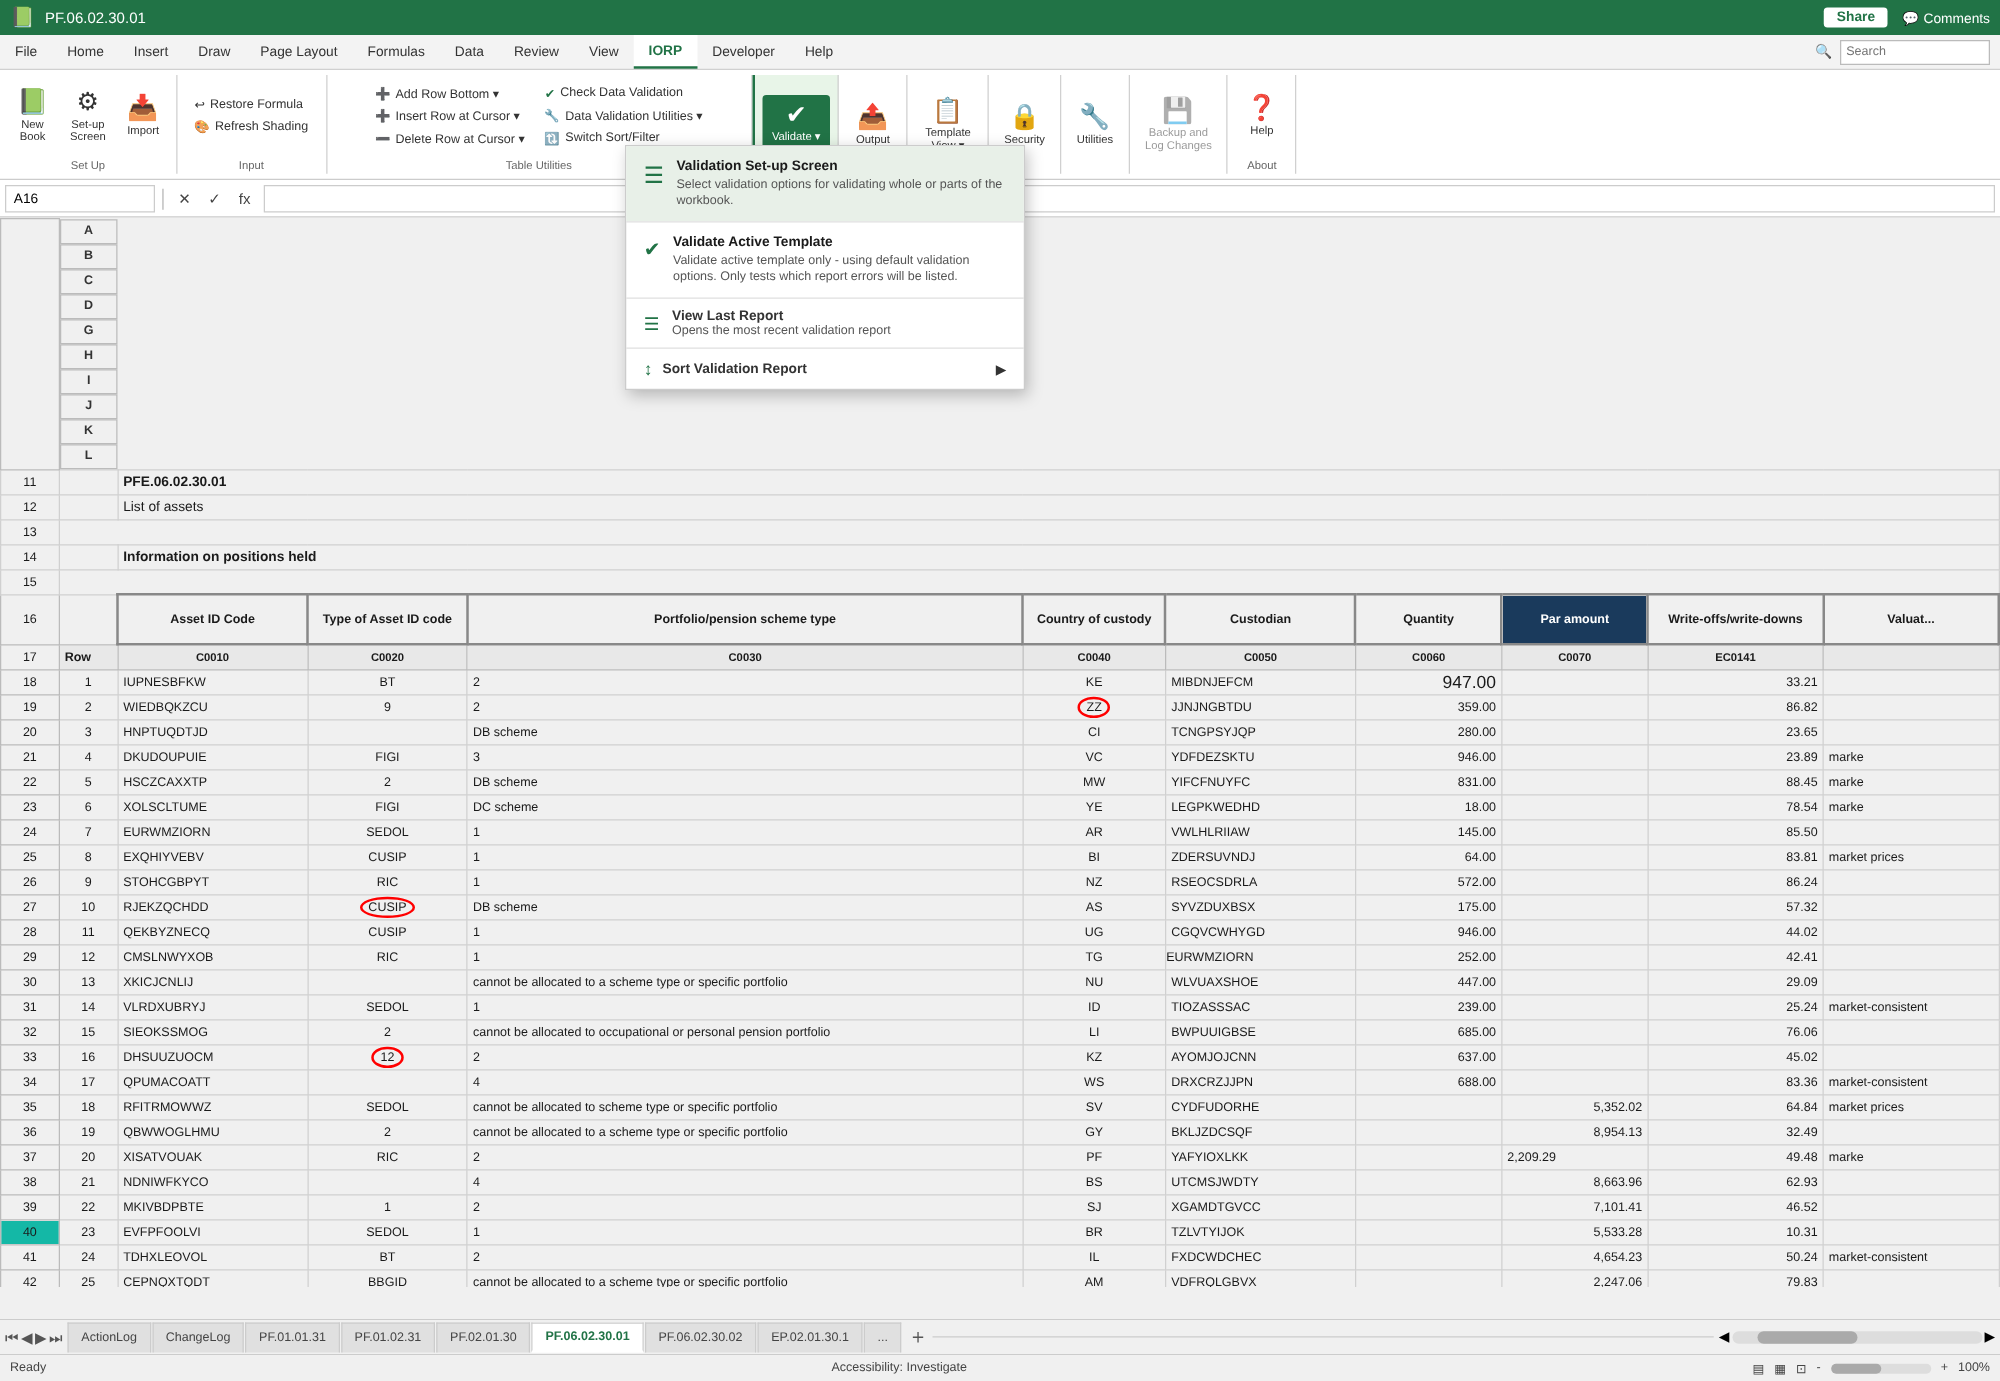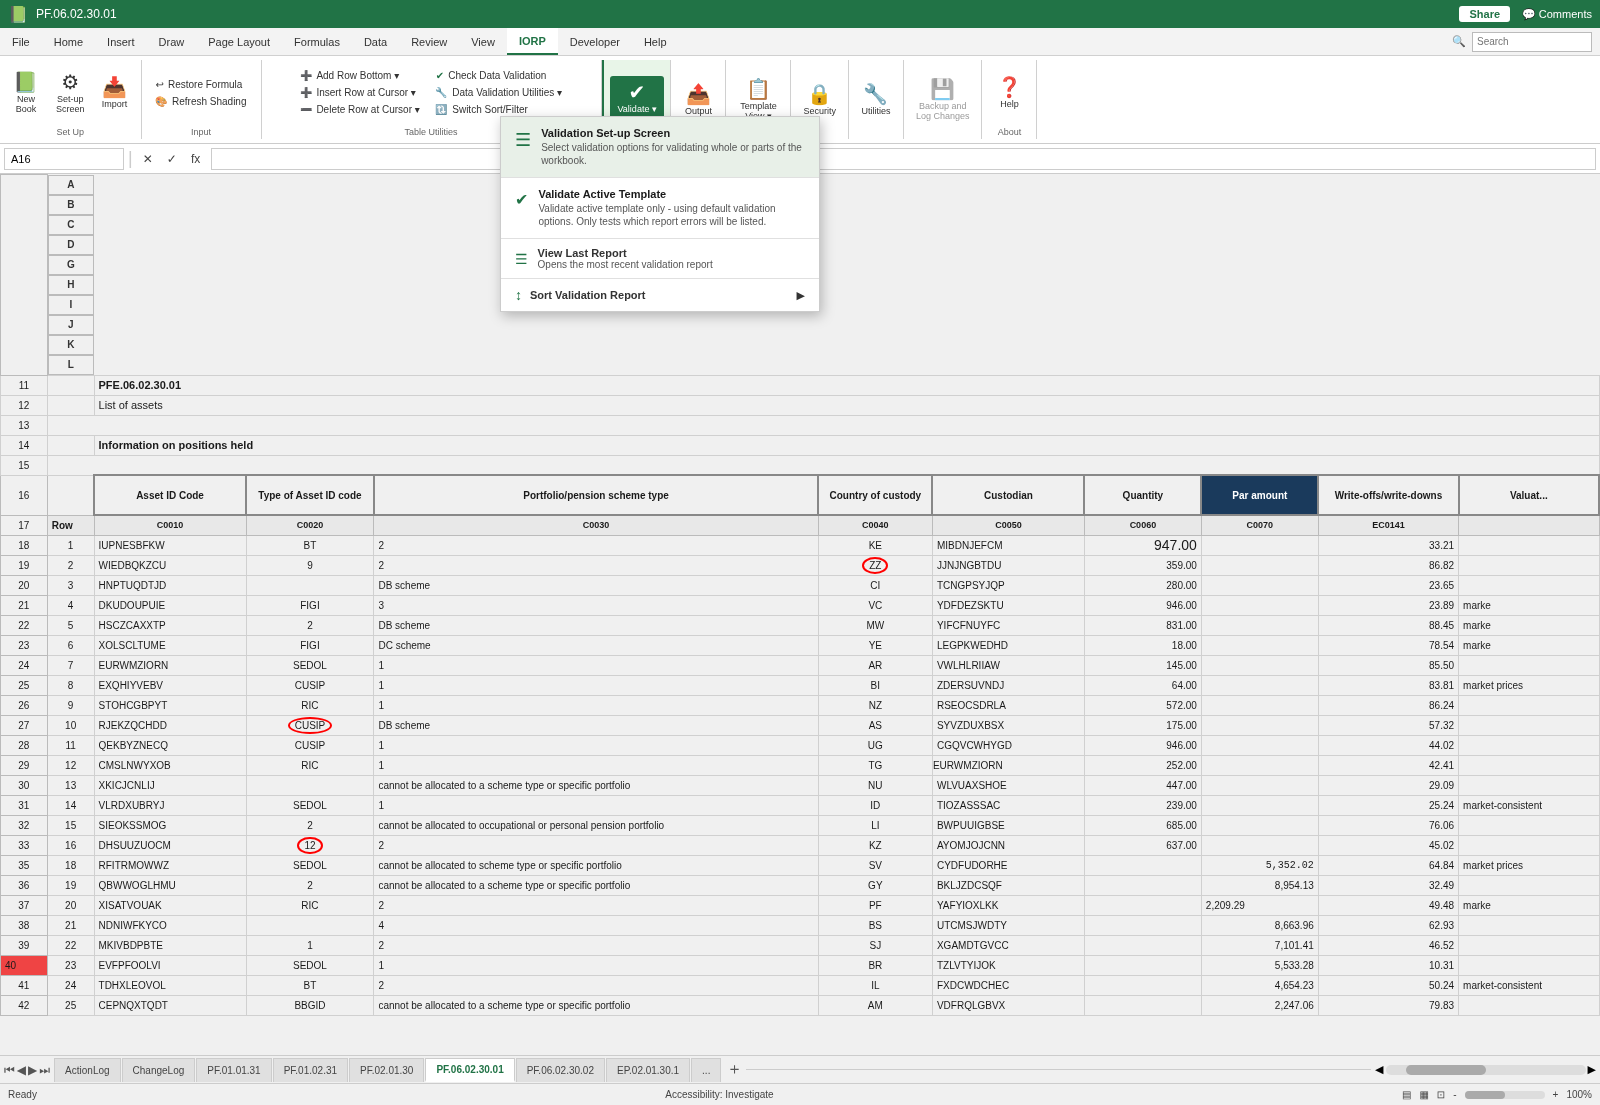--- a/index.html
+++ b/index.html
@@ -554,29 +554,42 @@
           <td style="border: 1px solid rgb(208, 208, 208); font-size: 10px; text-align: center; padding: 0px 4px;"><span style="border: 2px solid red; border-radius: 50%; padding: 1px 5px; display: inline-block;">12</span></td>
           <td style="border: 1px solid rgb(208, 208, 208); font-size: 10px; padding: 0px 4px;">2</td>
           <td style="border: 1px solid rgb(208, 208, 208); font-size: 10px; text-align: center; padding: 0px 4px;">KZ</td>
           <td style="border: 1px solid rgb(208, 208, 208); font-size: 10px; padding: 0px 4px;">AYOMJOJCNN</td>
           <td style="border: 1px solid rgb(208, 208, 208); font-size: 10px; text-align: right; padding: 0px 4px;">637.00</td>
           <td style="border: 1px solid rgb(208, 208, 208); font-size: 10px; text-align: right; padding: 0px 4px;"></td>
           <td style="border: 1px solid rgb(208, 208, 208); font-size: 10px; text-align: right; padding: 0px 4px;">45.02</td>
           <td style="border: 1px solid rgb(208, 208, 208); font-size: 10px; padding: 0px 4px;"></td>
         </tr>
         <tr>
+          <td style="background: rgb(240, 240, 240); border: 1px solid rgb(187, 187, 187); text-align: center; font-size: 10px;">34</td>
+          <td style="border: 1px solid rgb(208, 208, 208); text-align: center; font-size: 10px;">17</td>
+          <td style="border: 1px solid rgb(208, 208, 208); font-size: 10px; padding: 0px 4px;">QPUMACOATT</td>
+          <td style="border: 1px solid rgb(208, 208, 208); font-size: 10px; text-align: center; padding: 0px 4px;"></td>
+          <td style="border: 1px solid rgb(208, 208, 208); font-size: 10px; padding: 0px 4px;">4</td>
+          <td style="border: 1px solid rgb(208, 208, 208); font-size: 10px; text-align: center; padding: 0px 4px;">WS</td>
+          <td style="border: 1px solid rgb(208, 208, 208); font-size: 10px; padding: 0px 4px;">DRXCRZJJPN</td>
+          <td style="border: 1px solid rgb(208, 208, 208); font-size: 10px; text-align: right; padding: 0px 4px;">688.00</td>
+          <td style="border: 1px solid rgb(208, 208, 208); font-size: 10px; text-align: right; padding: 0px 4px;"></td>
+          <td style="border: 1px solid rgb(208, 208, 208); font-size: 10px; text-align: right; padding: 0px 4px;">83.36</td>
+          <td style="border: 1px solid rgb(208, 208, 208); font-size: 10px; padding: 0px 4px;">market-consistent</td>
+        </tr>
+        <tr>
           <td style="background: rgb(240, 240, 240); border: 1px solid rgb(187, 187, 187); text-align: center; font-size: 10px;">35</td>
           <td style="border: 1px solid rgb(208, 208, 208); text-align: center; font-size: 10px;">18</td>
           <td style="border: 1px solid rgb(208, 208, 208); font-size: 10px; padding: 0px 4px;">RFITRMOWWZ</td>
           <td style="border: 1px solid rgb(208, 208, 208); font-size: 10px; text-align: center; padding: 0px 4px;">SEDOL</td>
           <td style="border: 1px solid rgb(208, 208, 208); font-size: 10px; padding: 0px 4px;">cannot be allocated to scheme type or specific portfolio</td>
           <td style="border: 1px solid rgb(208, 208, 208); font-size: 10px; text-align: center; padding: 0px 4px;">SV</td>
           <td style="border: 1px solid rgb(208, 208, 208); font-size: 10px; padding: 0px 4px;">CYDFUDORHE</td>
           <td style="border: 1px solid rgb(208, 208, 208); font-size: 10px; text-align: right; padding: 0px 4px;"></td>
-          <td style="border: 1px solid rgb(208, 208, 208); font-size: 10px; text-align: right; padding: 0px 4px; font-family: Liberation Mono, monospace;">5,352.02</td>
+          <td style="border: 1px solid rgb(208, 208, 208); font-size: 10px; text-align: right; padding: 0px 4px;">5,352.02</td>
           <td style="border: 1px solid rgb(208, 208, 208); font-size: 10px; text-align: right; padding: 0px 4px;">64.84</td>
           <td style="border: 1px solid rgb(208, 208, 208); font-size: 10px; padding: 0px 4px;">market prices</td>
         </tr>
         <tr>
           <td style="background: rgb(240, 240, 240); border: 1px solid rgb(187, 187, 187); text-align: center; font-size: 10px;">36</td>
           <td style="border: 1px solid rgb(208, 208, 208); text-align: center; font-size: 10px;">19</td>
           <td style="border: 1px solid rgb(208, 208, 208); font-size: 10px; padding: 0px 4px;">QBWWOGLHMU</td>
           <td style="border: 1px solid rgb(208, 208, 208); font-size: 10px; text-align: center; padding: 0px 4px;">2</td>
           <td style="border: 1px solid rgb(208, 208, 208); font-size: 10px; padding: 0px 4px;">cannot be allocated to a scheme type or specific portfolio</td>
           <td style="border: 1px solid rgb(208, 208, 208); font-size: 10px; text-align: center; padding: 0px 4px;">GY</td>
@@ -619,21 +632,21 @@
           <td style="border: 1px solid rgb(208, 208, 208); font-size: 10px; text-align: center; padding: 0px 4px;">1</td>
           <td style="border: 1px solid rgb(208, 208, 208); font-size: 10px; padding: 0px 4px;">2</td>
           <td style="border: 1px solid rgb(208, 208, 208); font-size: 10px; text-align: center; padding: 0px 4px;">SJ</td>
           <td style="border: 1px solid rgb(208, 208, 208); font-size: 10px; padding: 0px 4px;">XGAMDTGVCC</td>
           <td style="border: 1px solid rgb(208, 208, 208); font-size: 10px; text-align: right; padding: 0px 4px;"></td>
           <td style="border: 1px solid rgb(208, 208, 208); font-size: 10px; text-align: right; padding: 0px 4px;">7,101.41</td>
           <td style="border: 1px solid rgb(208, 208, 208); font-size: 10px; text-align: right; padding: 0px 4px;">46.52</td>
           <td style="border: 1px solid rgb(208, 208, 208); font-size: 10px; padding: 0px 4px;"></td>
         </tr>
         <tr>
-          <td style="background: #ef4444; border: 1px solid rgb(187, 187, 187); text-align: left; font-size: 10px;">40</td>
+          <td style="background: #14b8a6; border: 1px solid rgb(187, 187, 187); text-align: center; font-size: 10px;">40</td>
           <td style="border: 1px solid rgb(208, 208, 208); text-align: center; font-size: 10px;">23</td>
           <td style="border: 1px solid rgb(208, 208, 208); font-size: 10px; padding: 0px 4px; margin-left: 40px;">EVFPFOOLVI</td>
           <td style="border: 1px solid rgb(208, 208, 208); font-size: 10px; text-align: center; padding: 0px 4px;">SEDOL</td>
           <td style="border: 1px solid rgb(208, 208, 208); font-size: 10px; padding: 0px 4px;">1</td>
           <td style="border: 1px solid rgb(208, 208, 208); font-size: 10px; text-align: center; padding: 0px 4px;">BR</td>
           <td style="border: 1px solid rgb(208, 208, 208); font-size: 10px; padding: 0px 4px;">TZLVTYIJOK</td>
           <td style="border: 1px solid rgb(208, 208, 208); font-size: 10px; text-align: right; padding: 0px 4px;"></td>
           <td style="border: 1px solid rgb(208, 208, 208); font-size: 10px; text-align: right; padding: 0px 4px;">5,533.28</td>
           <td style="border: 1px solid rgb(208, 208, 208); font-size: 10px; text-align: right; padding: 0px 4px;">10.31</td>
           <td style="border: 1px solid rgb(208, 208, 208); font-size: 10px; padding: 0px 4px;"></td>

